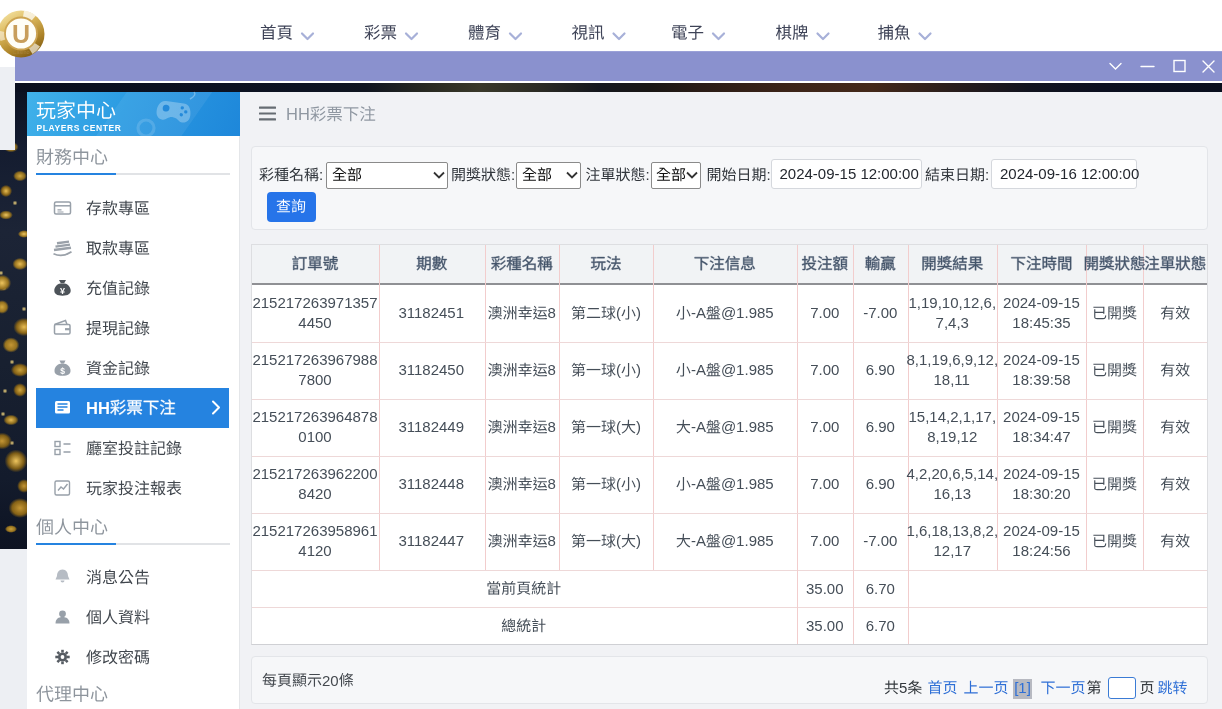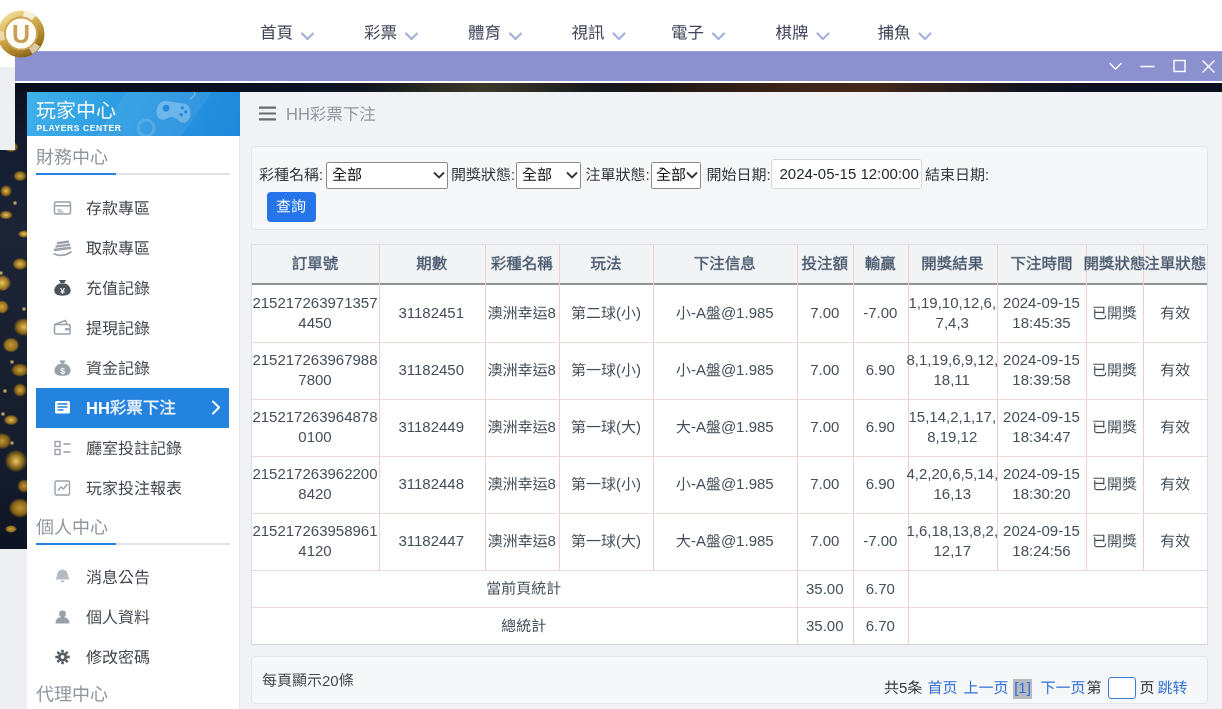--- a/index.html
+++ b/index.html
@@ -67,21 +67,23 @@
 
 <div class="abs" style="left:36px;top:387.5px;width:192.5px;height:40px;background:#2583e0"></div>
 
 <div class="abs" style="left:250.5px;top:145.5px;width:957px;height:84px;background:#f6f7f9;border:1px solid #e3e5e9;border-radius:4px"></div>
 
 <div class="abs" style="left:326px;top:161.5px;width:122px;height:27px;background:#fff;border:1px solid #8a8a8a;border-radius:2px"></div>
 <div class="abs" style="left:516px;top:161.5px;width:65px;height:27px;background:#fff;border:1px solid #8a8a8a;border-radius:2px"></div>
 <div class="abs" style="left:651px;top:161.5px;width:50px;height:27px;background:#fff;border:1px solid #8a8a8a;border-radius:2px"></div>
 
 <div class="abs" style="left:770.5px;top:159px;width:151px;height:29.5px;background:#fff;border:1px solid #d5d8dd;border-radius:3px;
- font-size:15px;color:#23272e;line-height:27.5px;padding-left:8px;white-space:nowrap">2024-05-15 12:00:00</div>
+ font-size:15px;color:#23272e;line-height:27.5px;padding-left:8px;white-space:nowrap">2024-09-15 12:00:00</div>
+<div class="abs" style="left:991px;top:159px;width:146px;height:29.5px;background:#fff;border:1px solid #d5d8dd;border-radius:3px;
+ font-size:15px;color:#23272e;line-height:27.5px;padding-left:8px;white-space:nowrap">2024-09-16 12:00:00</div>
 
 <div class="abs" style="left:266.5px;top:191.5px;width:49px;height:30px;background:#2674e9;border-radius:4px"></div>
 
 <div class="abs" style="left:251px;top:243.5px;width:956.5px;height:401px;background:#fff;border:1px solid #dddee1;border-bottom:1px solid #cfd0d4"></div>
 <div class="abs" style="left:252px;top:244.5px;width:954.5px;height:38px;background:#f1f3f5"></div>
 <div class="abs" style="left:252px;top:282.5px;width:954.5px;height:2px;background:#8f9094"></div>
 <div class="abs" style="left:379px;top:244.5px;width:1px;height:325px;background:#f2cdcd"></div>
     <div class="abs" style="left:484.5px;top:244.5px;width:1px;height:325px;background:#f2cdcd"></div>
     <div class="abs" style="left:559px;top:244.5px;width:1px;height:325px;background:#f2cdcd"></div>
     <div class="abs" style="left:653px;top:244.5px;width:1px;height:325px;background:#f2cdcd"></div>

